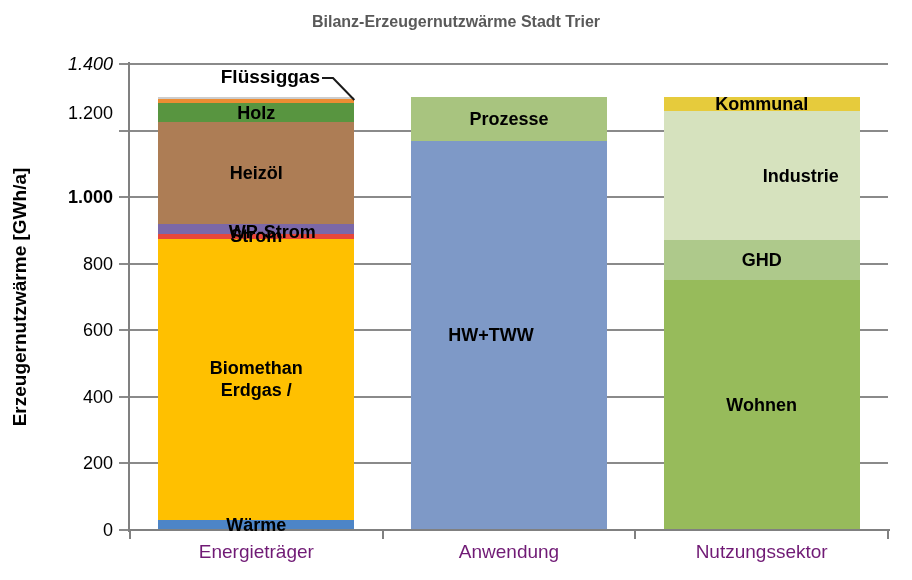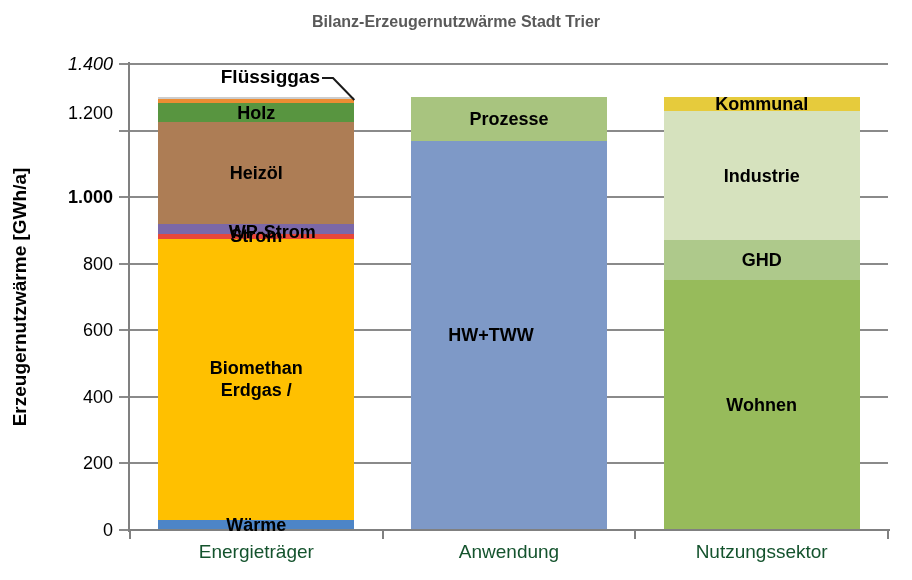--- a/index.html
+++ b/index.html
@@ -13,21 +13,21 @@
                  font-size:19px; color:#000; }
   .gridline { position:absolute; height:2px; background:#8a8a8a; z-index:1; }
   .ytick    { position:absolute; height:2px; background:#8a8a8a; z-index:1; }
   .yticklabel { position:absolute; width:78px; text-align:right; font-size:18px;
                 color:#000; line-height:22px; z-index:1; }
   .axis  { position:absolute; background:#808080; z-index:4; }
   .xtick { position:absolute; width:2px; height:8px; background:#808080; z-index:1; }
   .bar-seg { position:absolute; z-index:2; }
   .seg-label { position:absolute; z-index:5; font-weight:bold; font-size:18px; color:#000;
                text-align:center; white-space:nowrap; line-height:22px; pointer-events:none; }
-  .xcatlabel { position:absolute; top:541px; text-align:center; font-size:19px; color:#14532d; z-index:1; }
+  .xcatlabel { position:absolute; top:541px; text-align:center; font-size:19px; color:#701a75; z-index:1; }
   .callout-label { position:absolute; font-weight:bold; font-size:19px; color:#000; z-index:6; }
   svg.overlay { position:absolute; left:0; top:0; z-index:6; pointer-events:none; }
 </style>
 </head>
 <body>
 
 <div class="chart">
   <div class="title">Bilanz-Erzeugernutzwärme Stadt Trier</div>
   <div class="ytitle">
     <span>Erzeugernutzwärme [GWh/a]</span>
@@ -101,21 +101,21 @@
       <div class="xcatlabel" style="left: 382.667px; width: 252.667px;">Anwendung</div>
       <div class="bar-seg" style="left: 663.667px; top: 280.357px; width: 196px; height: 249.643px; background: rgb(151, 187, 91);"></div>
       <div class="seg-label" style="left: 663.667px; top: 394.179px; width: 196px;">
         <div>Wohnen</div>
       </div>
       <div class="bar-seg" style="left: 663.667px; top: 240.414px; width: 196px; height: 39.9429px; background: rgb(174, 201, 139);"></div>
       <div class="seg-label" style="left: 663.667px; top: 249.386px; width: 196px;">
         <div>GHD</div>
       </div>
       <div class="bar-seg" style="left: 663.667px; top: 110.6px; width: 196px; height: 129.814px; background: rgb(214, 226, 190);"></div>
-      <div class="seg-label" style="left: 663.667px; top: 164.507px; width: 196px;">
+      <div class="seg-label" style="left: 663.667px; top: 164.507px; width: 196px; padding-left: 39px;">
         <div>Industrie</div>
       </div>
       <div class="bar-seg" style="left: 663.667px; top: 97.2857px; width: 196px; height: 13.3143px; background: rgb(230, 203, 60);"></div>
       <div class="seg-label" style="left: 663.667px; top: 92.9429px; width: 196px;">
         <div>Kommunal</div>
       </div>
       <div class="xcatlabel" style="left: 635.333px; width: 252.667px;">Nutzungssektor</div>
     </div>
   <svg class="overlay" id="overlay" width="912" height="580">
       <polyline points="322,78 333,78 354.3333333333333,99.94999999999999" fill="none" stroke="#1a1a1a" stroke-width="2"></polyline>

